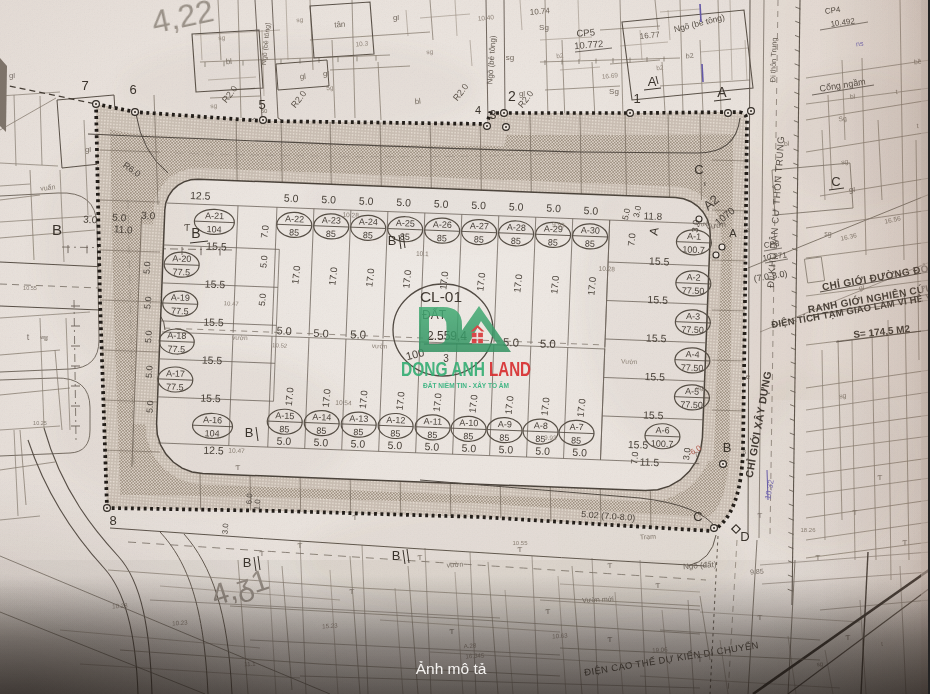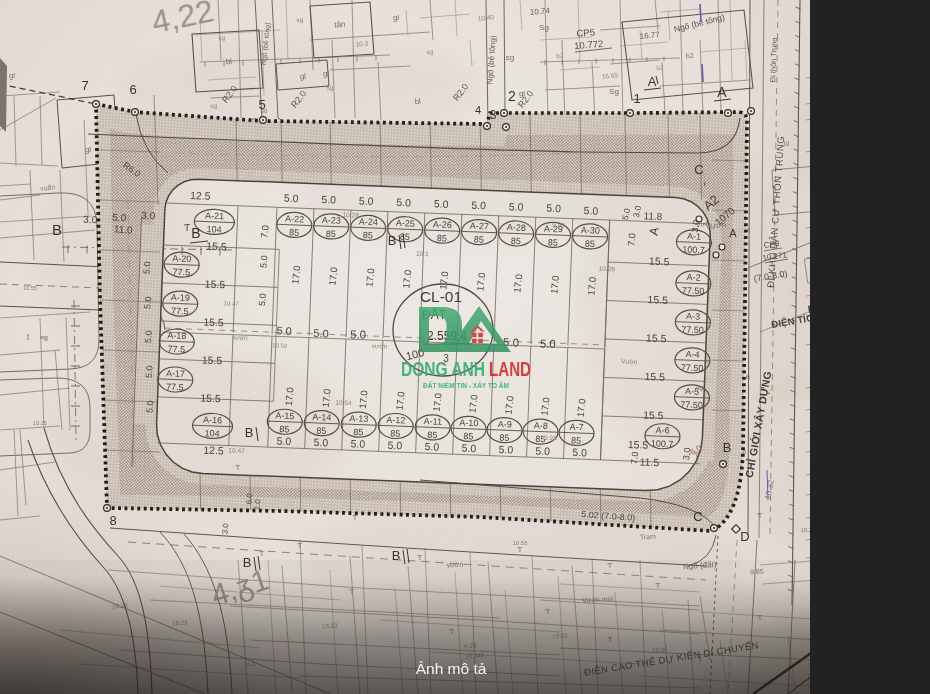--- a/index.html
+++ b/index.html
@@ -1,12 +1,12 @@
 <!DOCTYPE html>
-<html><head><meta charset="utf-8"><style>html,body{margin:0;padding:0;background:#222;}#stage{position:relative;width:810px;height:694px;overflow:hidden;background:#c2410c;}svg{filter:blur(0.35px);}.ov{position:absolute;left:0;top:0;width:930px;height:694px;pointer-events:none;}</style></head><body>
+<html><head><meta charset="utf-8"><style>html,body{margin:0;padding:0;background:#222;}#stage{position:relative;width:928px;height:694px;overflow:hidden;background:#c2410c;}svg{filter:blur(0.35px);}.ov{position:absolute;left:0;top:0;width:930px;height:694px;pointer-events:none;}</style></head><body>
 <div id="stage">
 <svg width="930" height="694" viewBox="0 0 930 694" xmlns="http://www.w3.org/2000/svg">
 <defs>
         <pattern id="xh" width="3.1" height="3.1" patternUnits="userSpaceOnUse" patternTransform="rotate(6)">
           <rect width="3.1" height="3.1" fill="#ded5cc"></rect>
           <path d="M0,0 L3.1,3.1 M3.1,0 L0,3.1" stroke="#897c6b" stroke-width="0.62"></path>
         </pattern>
         <pattern id="dots" width="3.1" height="3.1" patternUnits="userSpaceOnUse" patternTransform="rotate(4)">
           <rect width="3.1" height="3.1" fill="#c9bfb5"></rect>
           <circle cx="1.4" cy="1.4" r="0.85" fill="#e9e1d8"></circle>

